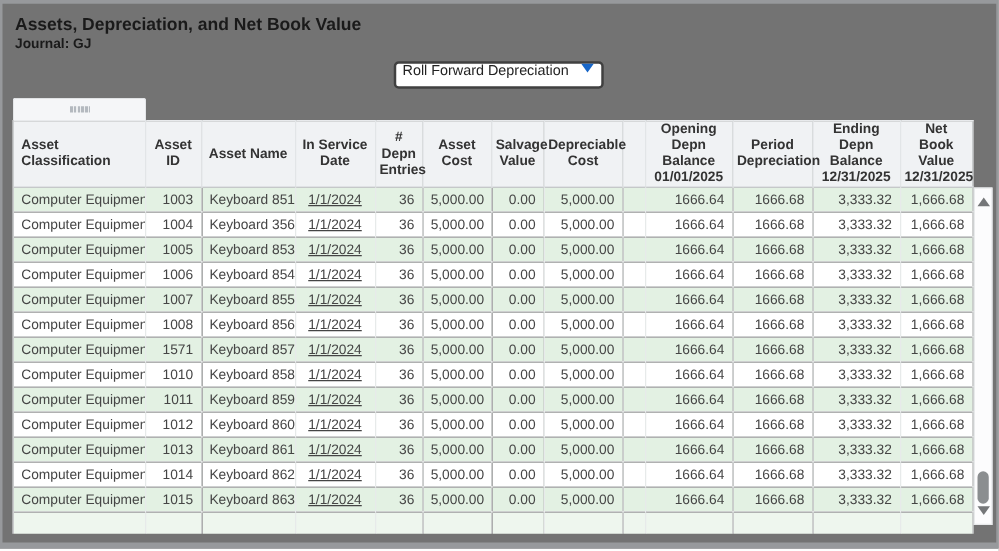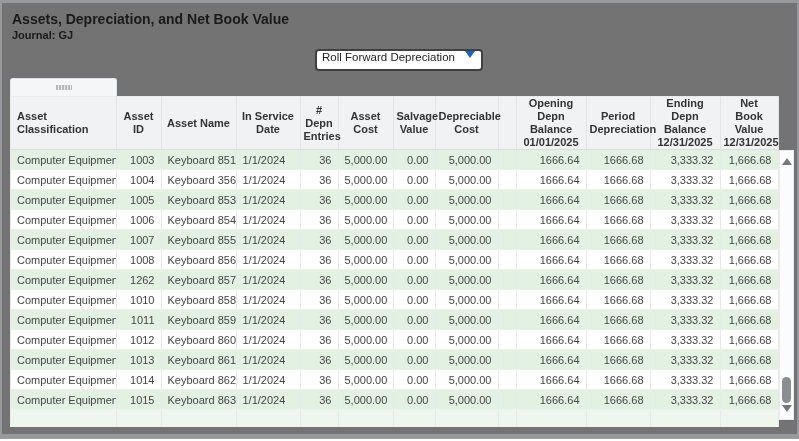--- a/index.html
+++ b/index.html
@@ -86,21 +86,21 @@
     color: #454545;
     padding: 0 6px;
     white-space: nowrap; overflow: hidden;
     border-right: 1px solid #e7eaea;
     border-bottom: 1px solid #edf0f0;
     background: #fff;
   }
   table.grid tr.alt td { background: #e3f1e3; }
   table.grid tr.partial td { background: #eef6ee; }
   table.grid td.r { text-align: right; }
-  table.grid td.c { text-align: left; }
+  table.grid td.c { text-align: center; text-decoration: underline; }
   table.grid td.l { text-align: left; }
 
   .vscroll {
     position: absolute; left: 777px; top: 147px;
     width: 15px; height: 270px;
     background: #fcfcfd;
     border: 1px solid #e8eaeb;
   }
   .scroll-up {
     position: absolute; top: 7px; left: 2px;
@@ -278,21 +278,21 @@
             <td class="r">0.00</td>
             <td class="r">5,000.00</td>
             <td class="l"></td>
             <td class="r">1666.64</td>
             <td class="r">1666.68</td>
             <td class="r">3,333.32</td>
             <td class="r">1,666.68</td>
           </tr>
           <tr class="alt">
             <td class="l">Computer Equipment</td>
-            <td class="r">1262</td>
+            <td class="r">1571</td>
             <td class="l">Keyboard 857</td>
             <td class="c">1/1/2024</td>
             <td class="r">36</td>
             <td class="r">5,000.00</td>
             <td class="r">0.00</td>
             <td class="r">5,000.00</td>
             <td class="l"></td>
             <td class="r">1666.64</td>
             <td class="r">1666.68</td>
             <td class="r">3,333.32</td>

